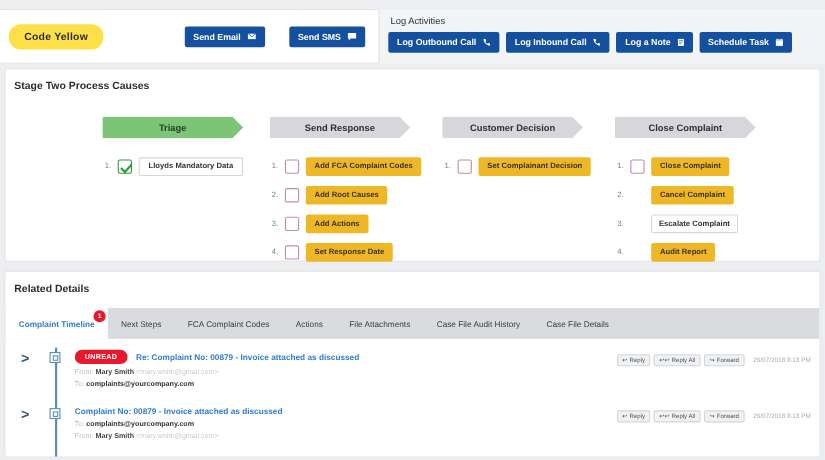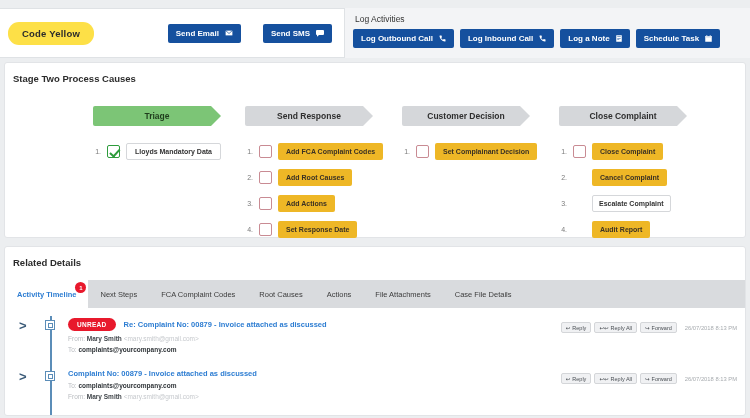--- a/index.html
+++ b/index.html
@@ -303,37 +303,37 @@
       </div>
 
     </div>
   </div>
 
   <div class="card related">
     <div class="card-title">Related Details</div>
 
     <div class="tabs">
       <div class="tab active">
-        <span>Activity Timeline</span>
+        <span>Complaint Timeline</span>
         <span class="badge">1</span>
       </div>
       <div class="tab">
         <span>Next Steps</span>
       </div>
       <div class="tab">
         <span>FCA Complaint Codes</span>
       </div>
       <div class="tab">
-        <span>Root Causes</span>
-      </div>
-      <div class="tab">
         <span>Actions</span>
       </div>
       <div class="tab">
         <span>File Attachments</span>
+      </div>
+      <div class="tab">
+        <span>Case File Audit History</span>
       </div>
       <div class="tab">
         <span>Case File Details</span>
       </div>
     </div>
 
     <div class="timeline">
       <div class="tl-line"></div>
 
       <div class="tl-row">

